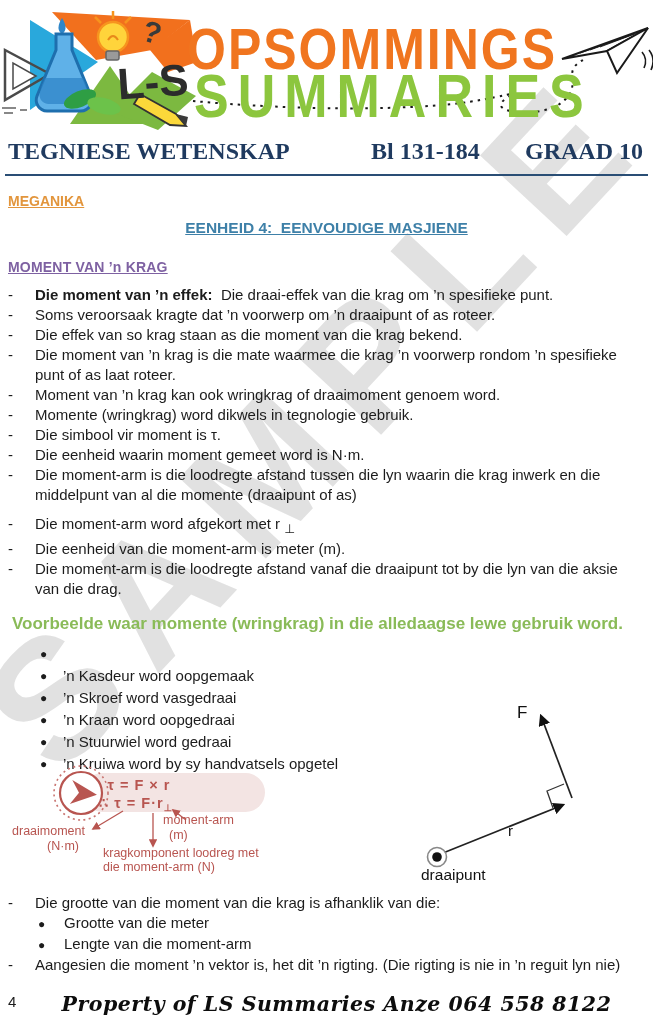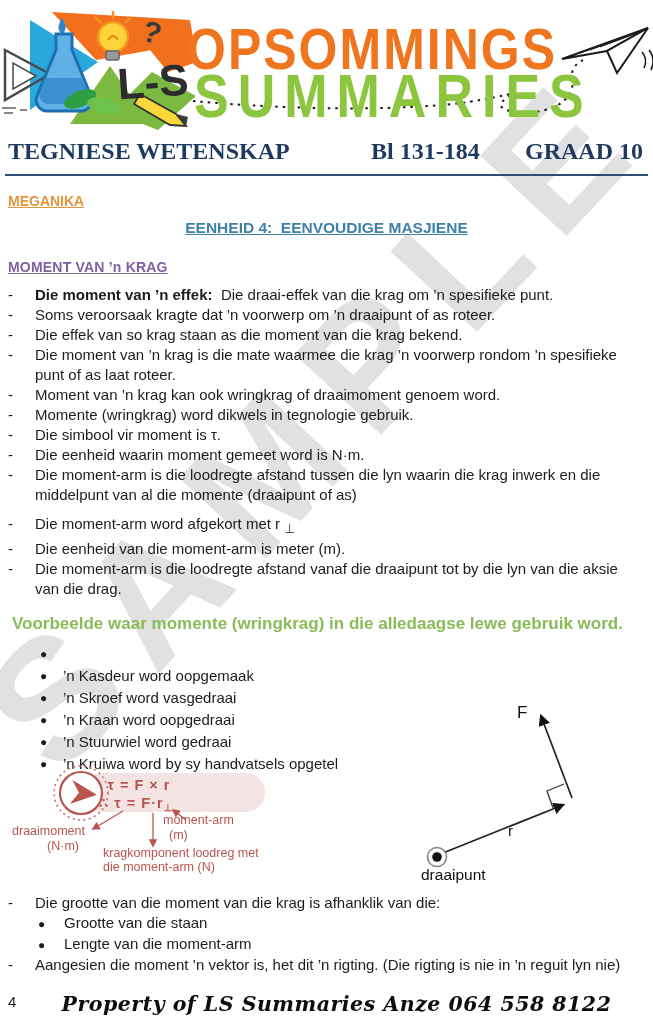--- a/index.html
+++ b/index.html
@@ -228,21 +228,21 @@
 
     <div class="figure-zone"></div>
 
     <div class="dlist bottom" id="bottom-list">
         <div class="drow">
           <span class="dash">-</span>
           <span class="dtext">Die grootte van die moment van die krag is afhanklik van die:</span>
         </div>
         <div class="drow indent">
           <span class="dash">●</span>
-          <span class="dtext">Grootte van die staan</span>
+          <span class="dtext">Grootte van die meter</span>
         </div>
         <div class="drow indent">
           <span class="dash">●</span>
           <span class="dtext">Lengte van die moment-arm</span>
         </div>
         <div class="drow">
           <span class="dash">-</span>
           <span class="dtext">Aangesien die moment ’n vektor is, het dit ’n rigting. (Die rigting is nie in ’n reguit lyn nie)</span>
         </div>
       </div>

